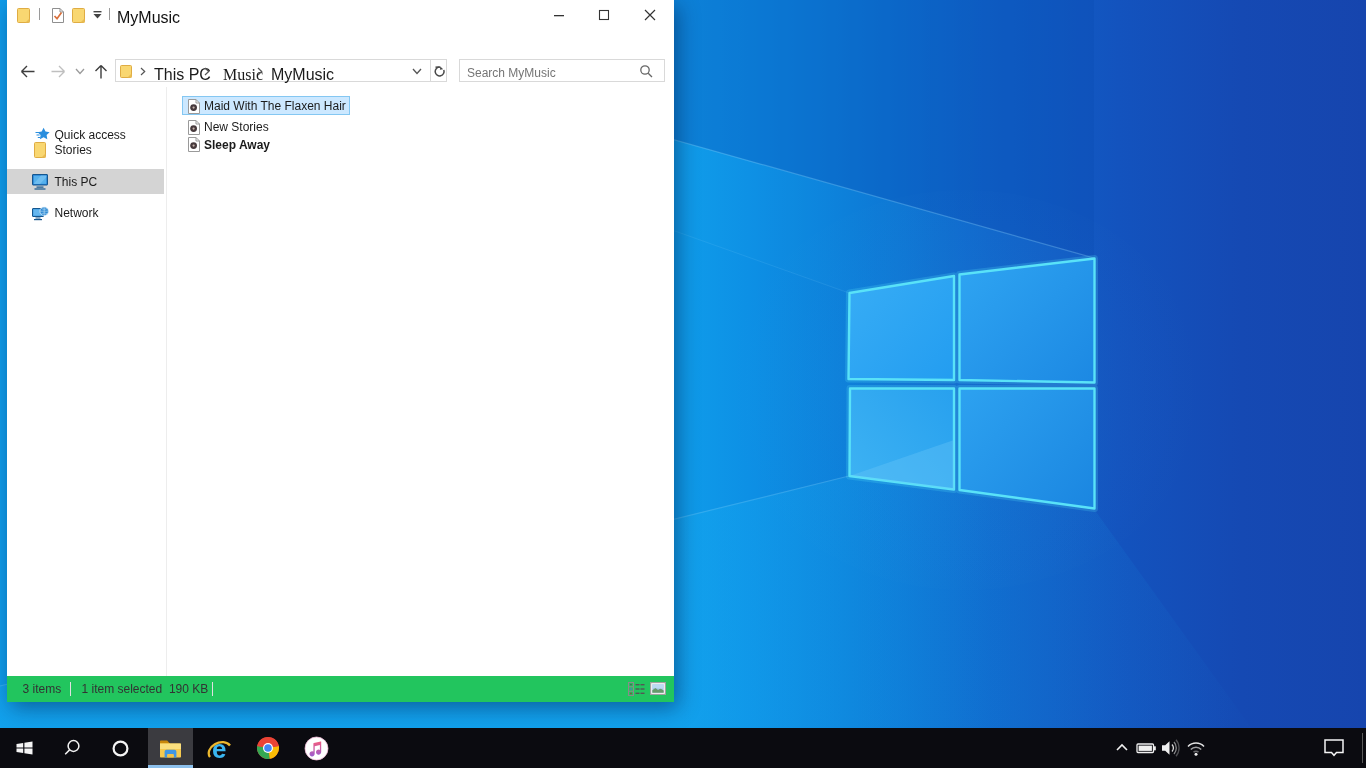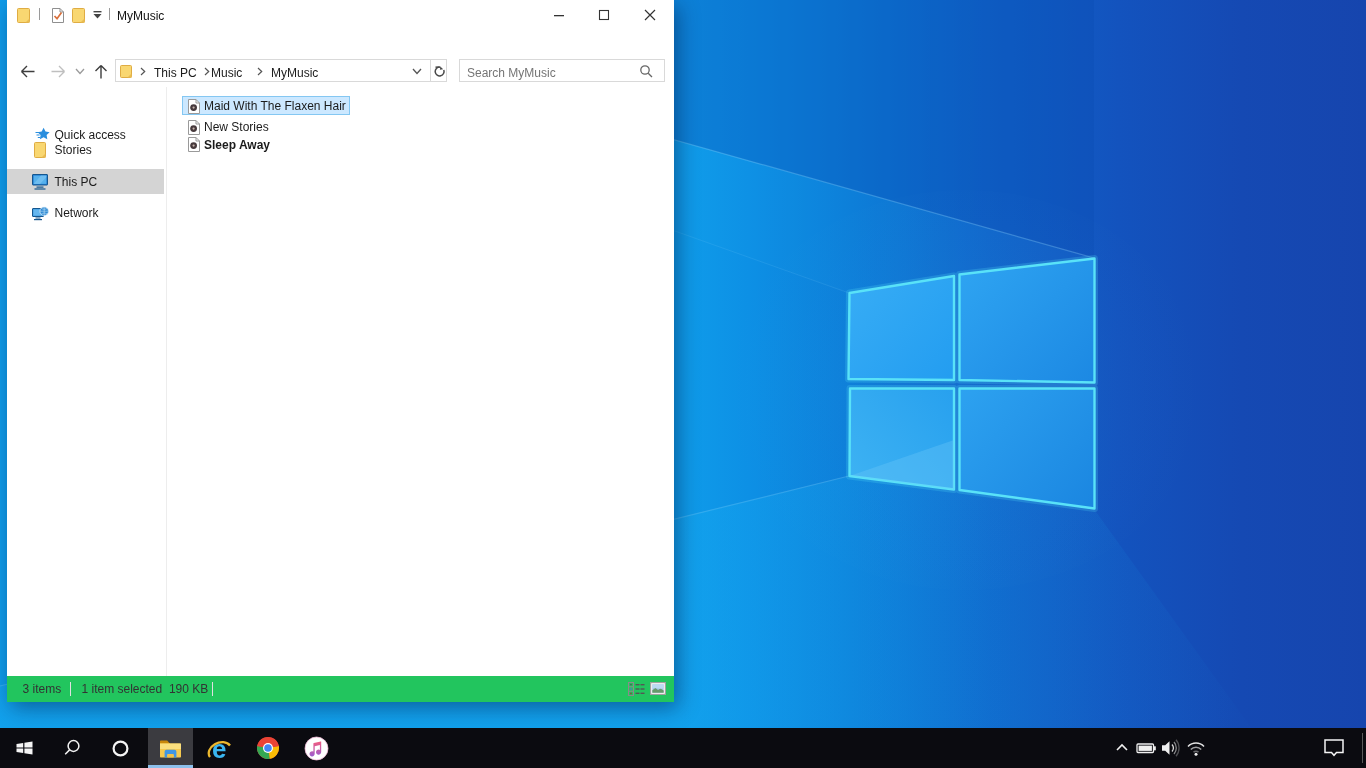--- a/index.html
+++ b/index.html
@@ -3,21 +3,21 @@
 <meta charset="utf-8">
 <style>
   html,body{margin:0;padding:0;width:1366px;height:768px;overflow:hidden;
     font-family:"Liberation Sans",sans-serif;}
   #desk{position:relative;width:1366px;height:768px;background:#0d6ccc;}
   #wall{position:absolute;left:0;top:0;}
   
   #win{position:absolute;left:7px;top:0;width:667px;height:702px;background:#fff;
        box-shadow:4px 6px 20px rgba(0,20,60,.45);}
   .abs{position:absolute;}
-  .txt{font-size:12px;color:#1b1b1b;white-space:nowrap;text-align:center;}
+  .txt{font-size:16px;color:#1b1b1b;white-space:nowrap;text-align:center;}
   
   #title{position:absolute;left:0;top:0;width:100%;height:30px;background:#fff;}
   
   #tabs{position:absolute;left:0;top:30px;width:100%;height:26px;background:#fff;
         border-bottom:1px solid #e4e4e4;}
   #filetab{position:absolute;left:3px;top:0;width:54px;height:26px;background:#1267b1;
         color:#fff;font-size:12px;text-align:center;line-height:26px;}
   .tab{position:absolute;top:0;height:26px;font-size:12px;color:#3c3c3c;line-height:26px;text-align:center;}
   
   #addr{position:absolute;left:0;top:57px;width:100%;height:30px;background:#fff;}
@@ -163,21 +163,21 @@
       <path d="M7.5 12.5 L11.5 12.5 L11.5 8.5 Z" fill="#e9bc52"></path>
     </svg>
     <svg class="abs" style="left:133px;top:10px" width="6" height="9" viewBox="0 0 6 9">
       <path d="M1 1 L4.7 4.5 L1 8" fill="none" stroke="#555" stroke-width="1.2"></path>
     </svg>
     <div class="abs txt" style="left:147px;top:65px;"></div>
     <div class="abs txt" style="left:147px;top:9px;">This PC</div>
     <svg class="abs" style="left:197px;top:10px" width="6" height="9" viewBox="0 0 6 9">
       <path d="M1 1 L4.7 4.5 L1 8" fill="none" stroke="#555" stroke-width="1.2"></path>
     </svg>
-    <div class="abs txt" style="left:204px;top:9px;">Music</div>
+    <div class="abs txt" style="left:216px;top:9px;font-family:Liberation Serif, serif;">Music</div>
     <svg class="abs" style="left:250px;top:10px" width="6" height="9" viewBox="0 0 6 9">
       <path d="M1 1 L4.7 4.5 L1 8" fill="none" stroke="#555" stroke-width="1.2"></path>
     </svg>
     <div class="abs txt" style="left:264px;top:9px;">MyMusic</div>
     <svg class="abs" style="left:405px;top:11px" width="10" height="7" viewBox="0 0 10 7">
       <path d="M1 1 L5 5.5 L9 1" fill="none" stroke="#555" stroke-width="1.3"></path>
     </svg>
     <div class="abs" style="left:422.5px;top:2px;width:1px;height:22px;background:#d9d9d9"></div>
     <svg class="abs" style="left:425.5px;top:7px" width="13" height="13" viewBox="0 0 13 13">
       <path d="M6.5 3.1 A4.4 4.4 0 1 0 10.72 5.92" fill="none" stroke="#4a4a4a" stroke-width="1.5"></path>

